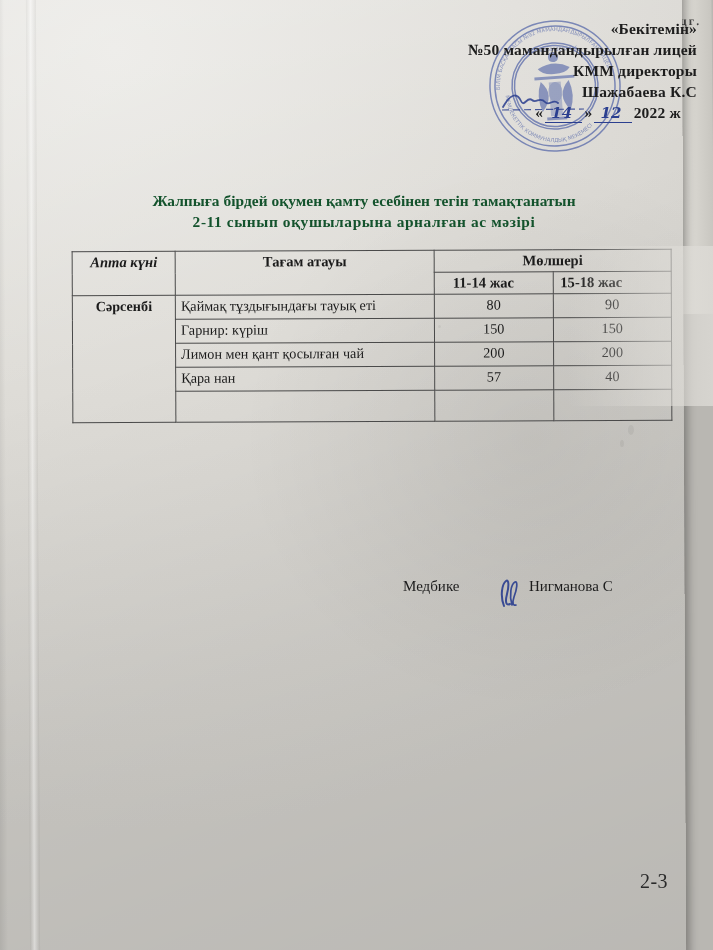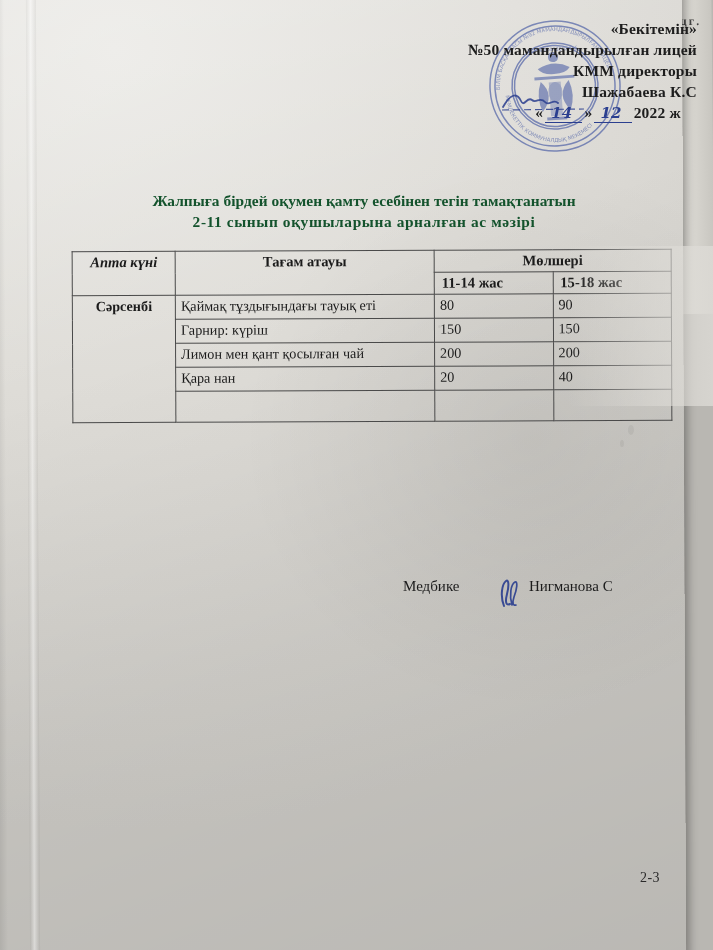--- a/index.html
+++ b/index.html
@@ -196,21 +196,21 @@
 
   td.day {
     font-weight: bold;
     text-align: center;
     vertical-align: top;
     padding-top: 3px;
     font-size: 14.4px;
     margin-left: 24px;
   }
   td.dish { text-align: left; }
-  td.qty  { text-align: left; padding-left: 7px; margin-top: 36px; }
+  td.qty  { text-align: center; padding-left: 7px; margin-top: 36px; }
   tr.data td { height: 19px; }
   tr.blank td { height: 26px; }
 
   
   .rule-fade {
     position: absolute;
     left: 560px;
     top: 236px;
     width: 160px;
     height: 160px;
@@ -239,21 +239,21 @@
     height: 34px;
     opacity: .9;
   }
 
   
   .page-no {
     position: absolute;
     left: 632px;
     top: 860px;
     font-family: "Liberation Serif", serif;
-    font-size: 14px;
+    font-size: 20px;
     color: #2a2a2a;
     letter-spacing: .4px;
   }
 
   
   .speck {
     position: absolute;
     background: rgba(0,0,0,.05);
     border-radius: 50%;
     pointer-events: none;
@@ -325,21 +325,21 @@
 
     <div class="tbl-wrap">
       <table class="menu">
         <thead>
           <tr>
             <th class="c-day" rowspan="2">Апта күні</th>
             <th class="c-dish" rowspan="2">Тағам атауы</th>
             <th colspan="2">Мөлшері</th>
           </tr>
           <tr>
-            <th class="c-a11" style="text-align:left;padding-left:7px">11-14 жас</th>
+            <th class="c-a11" style="text-align:left;padding-left:18px">11-14 жас</th>
             <th class="c-a15" style="text-align:left;padding-left:7px">15-18 жас</th>
           </tr>
         </thead>
         <tbody>
           <tr class="data">
             <td class="day" rowspan="5">Сәрсенбі</td>
             <td class="dish">Қаймақ тұздығындағы тауық еті</td>
             <td class="qty">80</td>
             <td class="qty">90</td>
           </tr>
@@ -348,21 +348,21 @@
             <td class="qty">150</td>
             <td class="qty">150</td>
           </tr>
           <tr class="data">
             <td class="dish">Лимон мен қант қосылған чай</td>
             <td class="qty">200</td>
             <td class="qty">200</td>
           </tr>
           <tr class="data">
             <td class="dish">Қара нан</td>
-            <td class="qty">20</td>
+            <td class="qty">57</td>
             <td class="qty">40</td>
           </tr>
           <tr class="blank">
             <td></td>
             <td></td>
             <td></td>
           </tr>
         </tbody>
       </table>
     </div>

